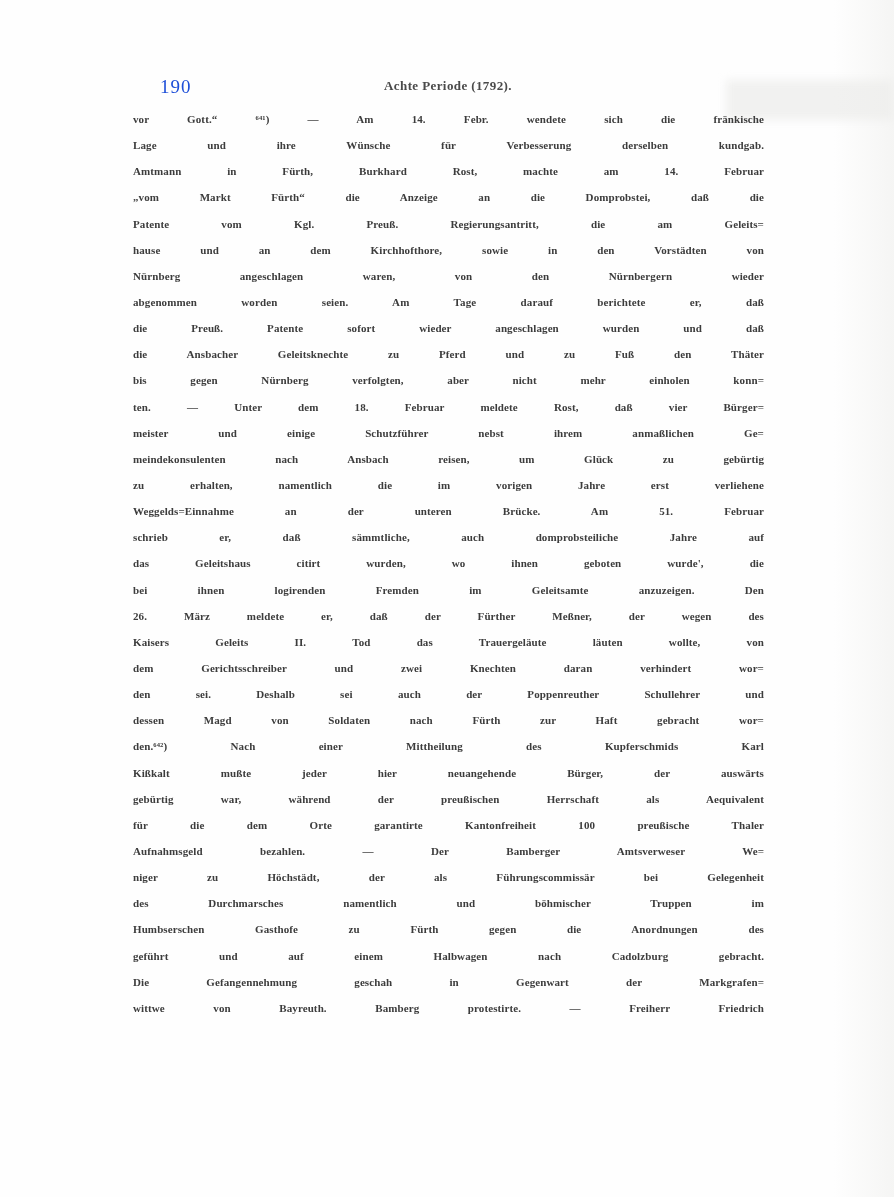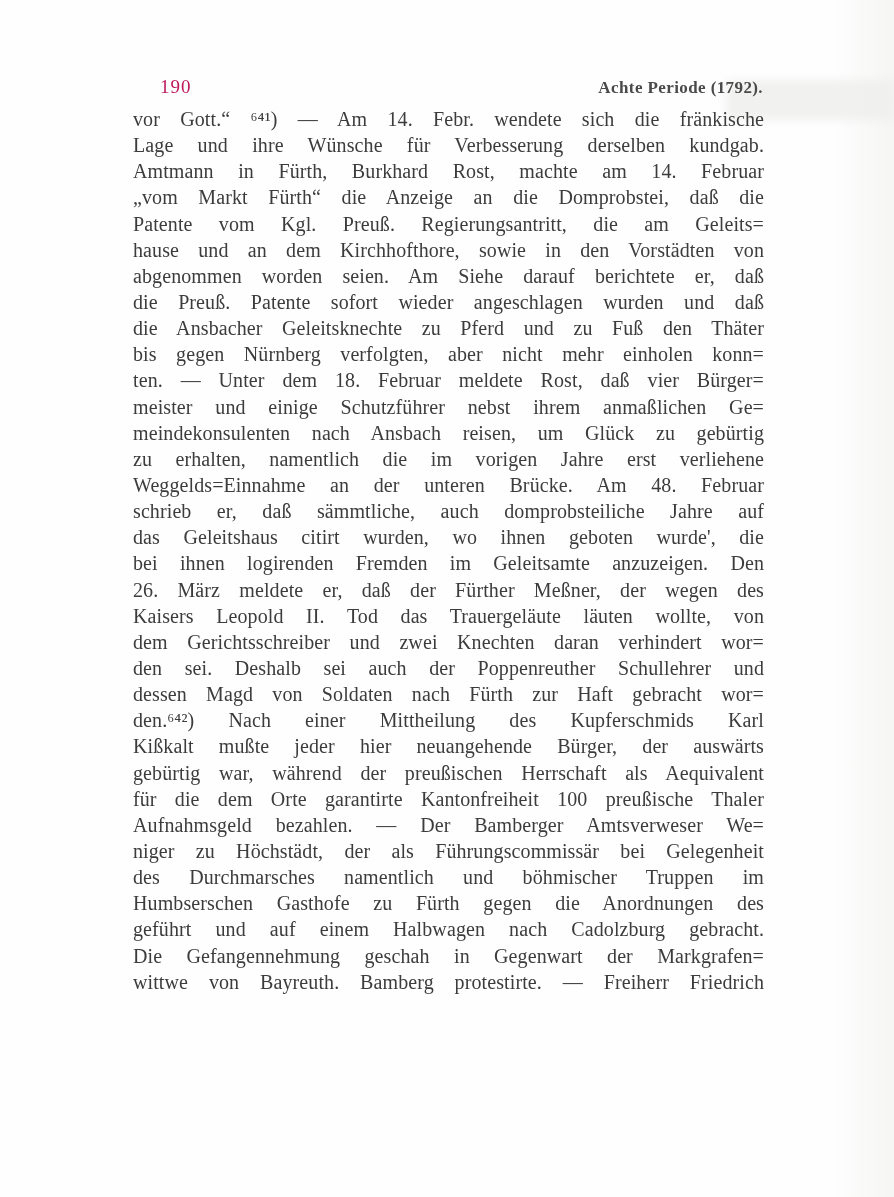--- a/index.html
+++ b/index.html
@@ -41,44 +41,44 @@
     left: 133px;
     width: 630px;
     height: 26px;
   }
   .page-number {
     position: absolute;
     left: 27px;
     top: 0;
     font-size: 19px;
     letter-spacing: 1px;
-    color: #be185d;
+    color: #1d4ed8;
   }
   .running-header {
     position: absolute;
     left: 0;
     right: 0;
     top: 2px;
-    text-align: right;
-    font-size: 17px;
+    text-align: center;
+    font-size: 13px;
     font-weight: bold;
     letter-spacing: 0.4px;
     color: #4a4a4a;
   }
   .body-text {
     position: absolute;
     top: 106px;
     left: 133px;
     width: 631px;
   }
   .line {
     height: 26.15px;
     line-height: 26.15px;
-    font-size: 20px;
-    font-weight: normal;
+    font-size: 11px;
+    font-weight: bold;
     color: #3c3c3c;
     text-align: justify;
     text-align-last: justify;
     white-space: normal;
     overflow: hidden;
     letter-spacing: 0.1px;
   }
 </style>
 </head>
 <body>
@@ -93,34 +93,35 @@
     <span class="running-header">Achte Periode (1792).</span>
   </div>
 
   <div class="body-text">
       <div class="line">vor Gott.“ ⁶⁴¹) — Am 14. Febr. wendete sich die fränkische</div>
       <div class="line">Lage und ihre Wünsche für Verbesserung derselben kundgab.</div>
       <div class="line">Amtmann in Fürth, Burkhard Rost, machte am 14. Februar</div>
       <div class="line">„vom Markt Fürth“ die Anzeige an die Domprobstei, daß die</div>
       <div class="line">Patente vom Kgl. Preuß. Regierungsantritt, die am Geleits=</div>
       <div class="line">hause und an dem Kirchhofthore, sowie in den Vorstädten von</div>
-      <div class="line">abgenommen worden seien.  Am Siehe darauf berichtete er, daß</div>
+      <div class="line">Nürnberg angeschlagen waren, von den Nürnbergern wieder</div>
+      <div class="line">abgenommen worden seien.  Am Tage darauf berichtete er, daß</div>
       <div class="line">die Preuß. Patente sofort wieder angeschlagen wurden und daß</div>
       <div class="line">die Ansbacher Geleitsknechte zu Pferd und zu Fuß den Thäter</div>
       <div class="line">bis gegen Nürnberg verfolgten, aber nicht mehr einholen konn=</div>
       <div class="line">ten. — Unter dem 18. Februar meldete Rost, daß vier Bürger=</div>
       <div class="line">meister und einige Schutzführer nebst ihrem anmaßlichen Ge=</div>
       <div class="line">meindekonsulenten nach Ansbach reisen, um Glück zu gebürtig</div>
       <div class="line">zu erhalten, namentlich die im vorigen Jahre erst verliehene</div>
-      <div class="line">Weggelds=Einnahme an der unteren Brücke.  Am 48. Februar</div>
+      <div class="line">Weggelds=Einnahme an der unteren Brücke.  Am 51. Februar</div>
       <div class="line">schrieb er, daß sämmtliche, auch domprobsteiliche Jahre auf</div>
       <div class="line">das Geleitshaus citirt wurden, wo ihnen geboten wurde', die</div>
       <div class="line">bei ihnen logirenden Fremden im Geleitsamte anzuzeigen.  Den</div>
       <div class="line">26. März meldete er, daß der Fürther Meßner, der wegen des</div>
-      <div class="line">Kaisers Leopold II. Tod das Trauergeläute läuten wollte, von</div>
+      <div class="line">Kaisers Geleits II. Tod das Trauergeläute läuten wollte, von</div>
       <div class="line">dem Gerichtsschreiber und zwei Knechten daran verhindert wor=</div>
       <div class="line">den sei.  Deshalb sei auch der Poppenreuther Schullehrer und</div>
       <div class="line">dessen Magd von Soldaten nach Fürth zur Haft gebracht wor=</div>
       <div class="line">den.⁶⁴²)  Nach einer Mittheilung des Kupferschmids Karl</div>
       <div class="line">Kißkalt mußte jeder hier neuangehende Bürger, der auswärts</div>
       <div class="line">gebürtig war, während der preußischen Herrschaft als Aequivalent</div>
       <div class="line">für die dem Orte garantirte Kantonfreiheit 100 preußische Thaler</div>
       <div class="line">Aufnahmsgeld bezahlen. — Der Bamberger Amtsverweser We=</div>
       <div class="line">niger zu Höchstädt, der als Führungscommissär bei Gelegenheit</div>
       <div class="line">des Durchmarsches namentlich und böhmischer Truppen im</div>

